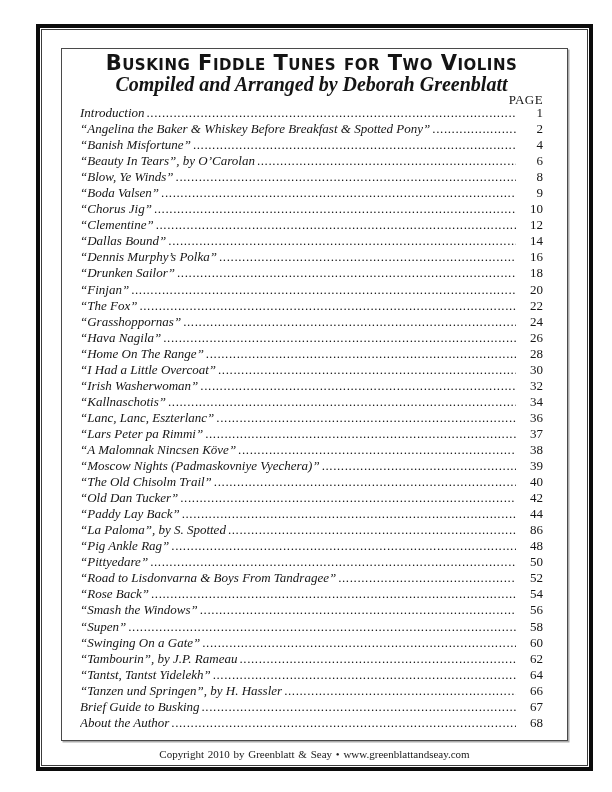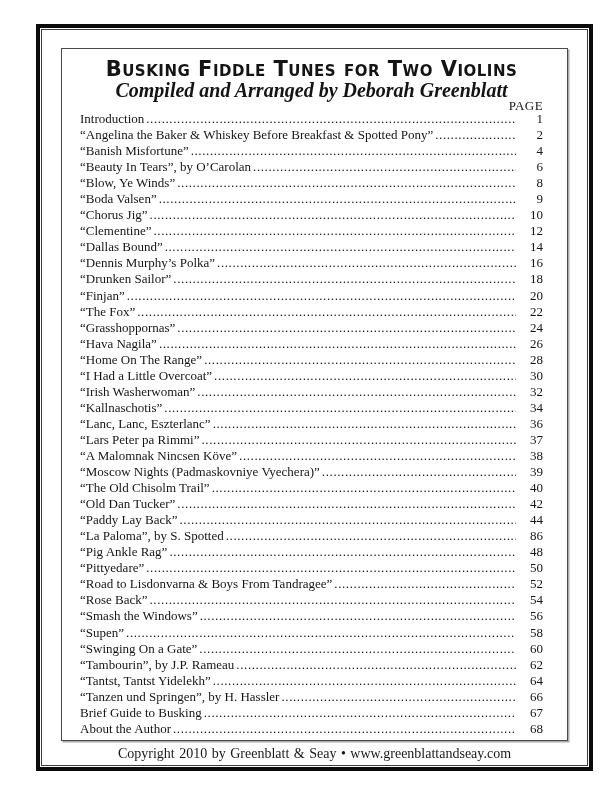--- a/index.html
+++ b/index.html
@@ -38,21 +38,21 @@
   
   .content-box {
     position: absolute;
     left: 19px;
     top: 18px;
     right: 19px;
     height: 693px;
     box-sizing: border-box;
     border: 1.5px solid #4a4a4a;
     box-shadow: 1.5px 1.5px 0 #ababab;
-    padding: 6px 24px 0 18px;
+    padding: 0 24px 0 18px;
     background: #ffffff;
   }
   .book-title {
     margin: 2px 0 0 0;
     text-align: center;
     font-family: "DejaVu Sans", sans-serif;
     font-weight: bold;
     font-variant: small-caps;
     font-size: 21px;
     line-height: 24px;
@@ -82,41 +82,42 @@
   }
   .toc-row {
     display: flex;
     align-items: baseline;
     height: 16.05px;
     overflow: hidden;
   }
   .toc-title {
     flex: 0 0 auto;
     white-space: nowrap;
+    font-style: italic;
   }
   .toc-dots {
     flex: 1 1 auto;
     overflow: hidden;
     white-space: nowrap;
     margin: 0 5px 0 2px;
     letter-spacing: 0.6px;
     color: #151515;
   }
   .toc-page {
     flex: 0 0 auto;
     min-width: 22px;
     text-align: right;
   }
   .footer {
     position: absolute;
     left: 0;
     right: 0;
     bottom: 4px;
     text-align: center;
-    font-size: 14px;
+    font-size: 11px;
     line-height: 14px;
     color: #191919;
     word-spacing: 1px;
   }
 </style>
 </head>
 <body>
 
 <div class="page">
   <div class="frame">

